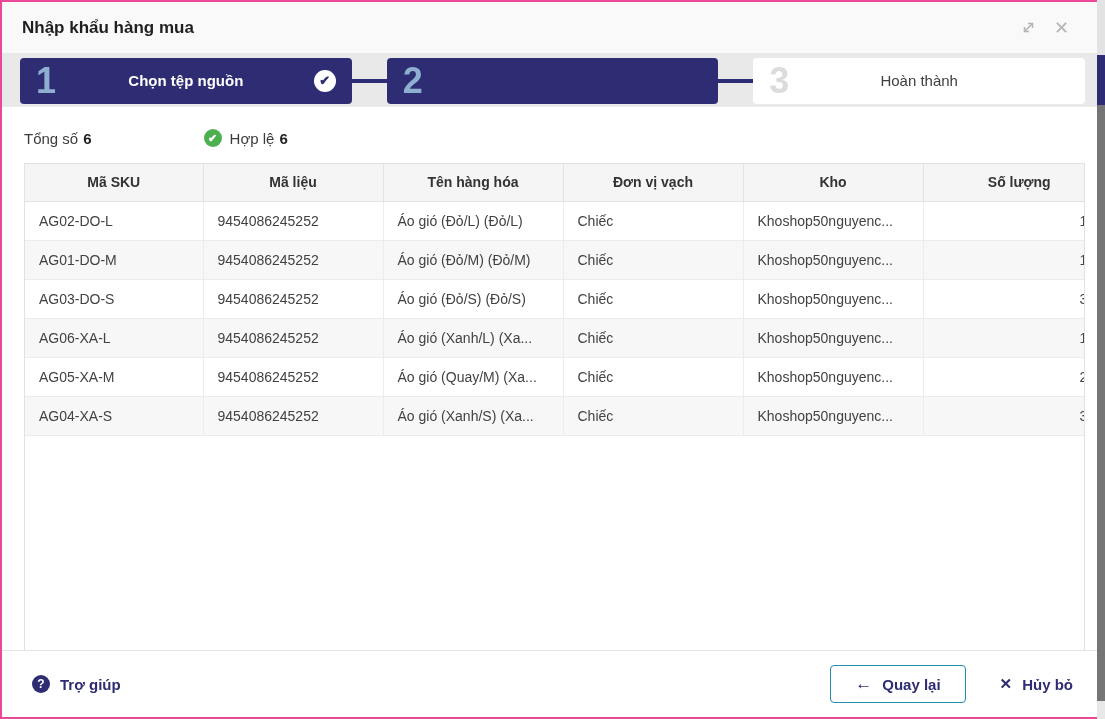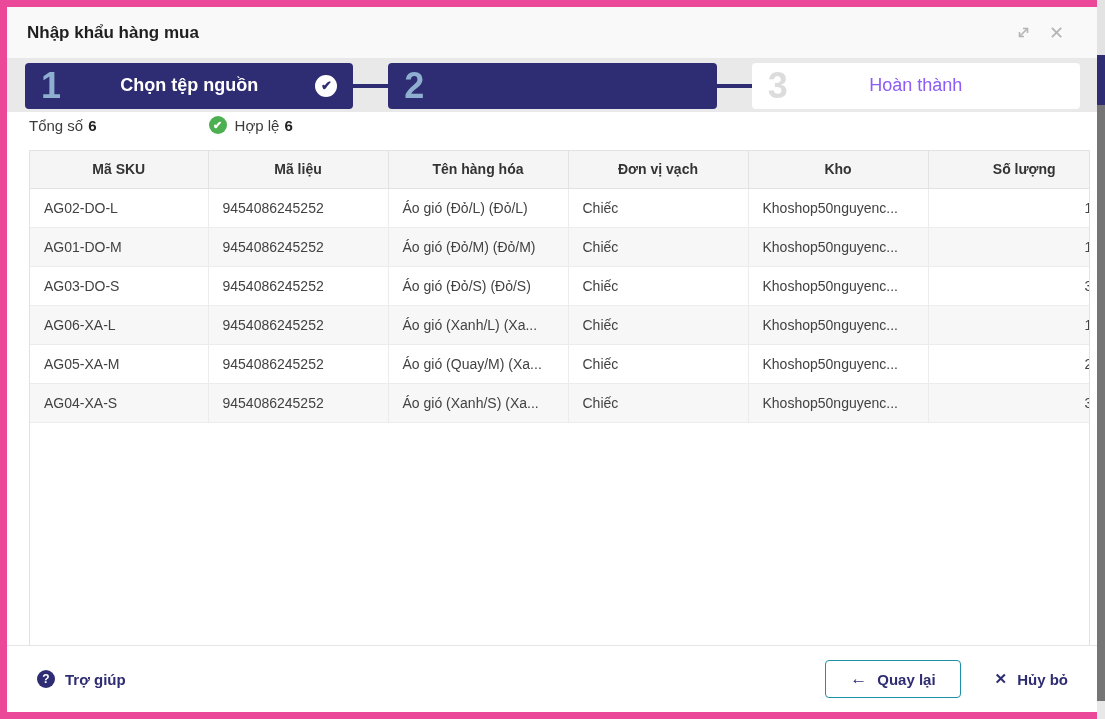--- a/index.html
+++ b/index.html
@@ -1,44 +1,44 @@
 <!DOCTYPE html>
 <html><head>
 <meta charset="utf-8">
 <style>
   * { box-sizing: border-box; margin: 0; padding: 0; }
   html,body { width:1105px; height:719px; overflow:hidden; }
   body { font-family: "Liberation Sans", sans-serif; background:#fff; position:relative; }
 
-  .dialog { position:absolute; inset:0; background:#fff; border:7px solid #ec4899; }
+  .dialog { position:absolute; inset:0; background:#fff; border:2px solid #ec4899; }
 
   
   .titlebar { height:52px; background:#f9f9f9; border-bottom:1px solid #e8e8e8;
               display:flex; align-items:center; padding:0 20px; }
   .title { font-size:17px; font-weight:bold; color:#1f1f1f; }
   .win-controls { margin-left:auto; display:flex; align-items:center; gap:18px; padding-right:14px; }
   .win-controls .ctl { color:#b5b5b5; cursor:pointer; display:flex; align-items:center; }
   .close-glyph { font-size:18px; line-height:1; }
 
   
   .steps { background:#e9e9e9; height:53px; display:flex; align-items:center; padding:0 18px; }
   .step { height:46px; border-radius:4px; display:flex; align-items:center; flex:1; position:relative; }
   .step.dark { background:#2e2c72; }
   .step.light { background:#ffffff; }
   .step-number { font-size:36px; font-weight:bold; line-height:1; margin-left:16px; color:#8fafd0; }
   .step.light .step-number { color:#dcdcdc; }
-  .step-label { position:absolute; left:0; right:0; text-align:center; color:#fff; font-weight:bold; font-size:18px; }
-  .step.light .step-label { color:#8b5cf6; font-weight:normal; }
+  .step-label { position:absolute; left:0; right:0; text-align:center; color:#fff; font-weight:bold; font-size:15px; }
+  .step.light .step-label { color:#404040; font-weight:normal; }
   .step-check { position:absolute; right:16px; width:22px; height:22px; border-radius:50%;
                 background:#fff; color:#2e2c72; font-weight:bold; font-size:13px;
                 display:flex; align-items:center; justify-content:center; }
   .connector { width:35px; height:4px; background:#2e2c72; flex:0 0 auto; }
 
   
-  .summary { display:flex; align-items:center; padding:4px 22px 16px; font-size:15px; color:#3c3c3c; }
+  .summary { display:flex; align-items:center; padding:22px 22px 16px; font-size:15px; color:#3c3c3c; }
   .summary b { color:#222; margin-left:5px; }
   .valid-group { display:flex; align-items:center; margin-left:112px; }
   .green-check { width:18px; height:18px; border-radius:50%; background:#4caf50; color:#fff;
                  font-size:11px; font-weight:bold; display:flex; align-items:center; justify-content:center;
                  margin-right:8px; }
 
   
   .table-wrap { margin:0 22px; width:1061px; height:550px; border:1px solid #e2e2e2;
                 overflow:hidden; position:relative; background:#fff; }
   table { table-layout:fixed; width:1090px; border-collapse:collapse; font-size:14px; }

